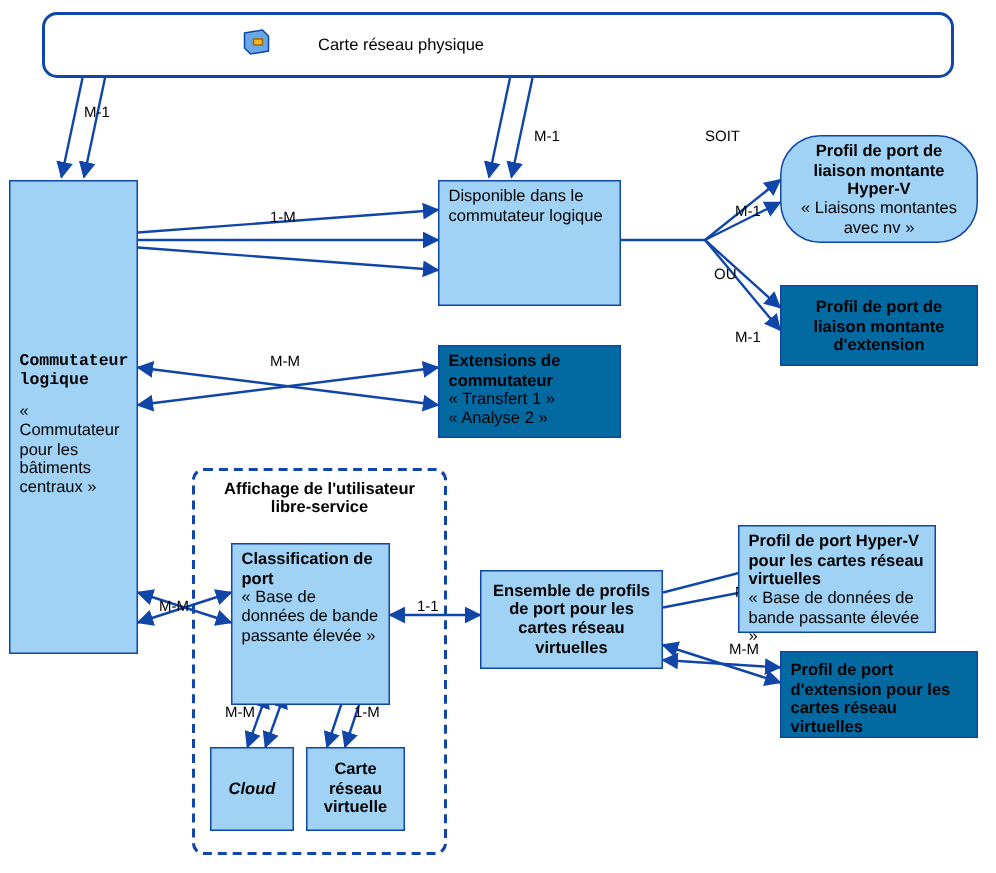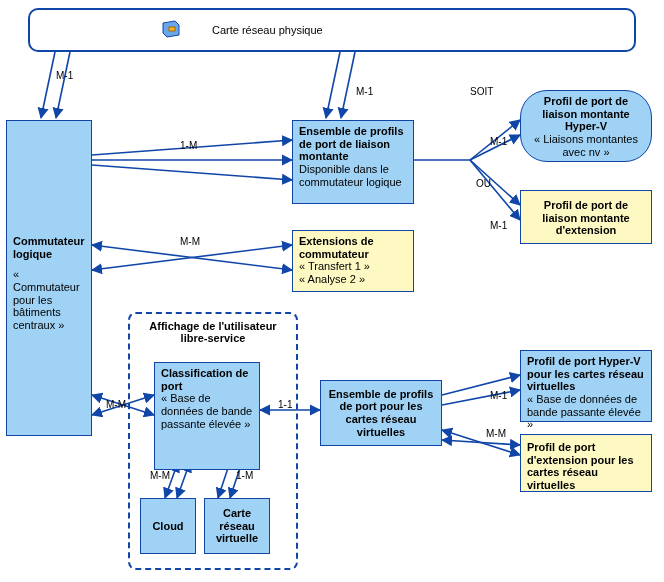--- a/index.html
+++ b/index.html
@@ -13,21 +13,21 @@
     background: #fff;
     color: #000;
   }
   .box {
     position: absolute;
     border: 1px solid #1046a8;
     padding: 4px 6px;
     line-height: 1.15;
   }
   .blue { background: #9fd2f5; }
-  .orange { background: #fef9c3; }
+  .orange { background: #0369a1; }
   .white { background: #fff; }
   .rounded { border-radius: 10px; }
   .bold { font-weight: bold; }
   .center { text-align: center; }
   .dashed-panel {
     position: absolute;
     border: 2px dashed #1046a8;
     border-radius: 8px;
   }
   .label {
@@ -118,26 +118,25 @@
 <div class="label" style="left:490px; top:220px;">M-1</div>
 <div class="label" style="left:180px; top:236px;">M-M</div>
 <div class="label" style="left:106px; top:399px;">M-M</div>
 <div class="label" style="left:278px; top:399px;">1-1</div>
 <div class="label" style="left:150px; top:470px;">M-M</div>
 <div class="label" style="left:236px; top:470px;">1-M</div>
 <div class="label" style="left:490px; top:390px;">M-1</div>
 <div class="label" style="left:486px; top:428px;">M-M</div>
 
 <div class="box blue" style="left:6px; top:120px; width:86px; height:316px;">
-  <div class="bold" style="margin-top:110px;">Commutateur logique</div>
+  <div class="bold" style="margin-top:110px;font-family:Liberation Mono, monospace;">Commutateur logique</div>
   <div style="margin-top:8px;">« Commutateur pour les bâtiments centraux »</div>
 </div>
 
 <div class="box blue" style="left:292px; top:120px; width:122px; height:84px;">
-  <div class="bold">Ensemble de profils de port de liaison montante</div>
   <div>Disponible dans le commutateur logique</div>
 </div>
 
 <div class="box orange" style="left:292px; top:230px; width:122px; height:62px;">
   <div class="bold">Extensions de commutateur</div>
   <div>« Transfert 1 »</div>
   <div>« Analyse 2 »</div>
 </div>
 
 <div class="box blue" style="left:520px; top:90px; width:132px; height:72px;border-radius:27px;">
@@ -150,32 +149,32 @@
 </div>
 
 <div class="dashed-panel" style="left:128px; top:312px; width:170px; height:258px;"></div>
 <div class="bold center" style="position:absolute; left:138px; top:320px; width:150px;">Affichage de l'utilisateur libre-service</div>
 
 <div class="box blue" style="left:154px; top:362px; width:106px; height:108px;">
   <div class="bold">Classification de port</div>
   <div>« Base de données de bande passante élevée »</div>
 </div>
 
-<div class="box blue center" style="left:140px; top:498px; width:56px; height:56px; display:flex; align-items:center; justify-content:center;">
+<div class="box blue center" style="left:140px; top:498px; width:56px; height:56px; display:flex; align-items:center; justify-content:center;font-style:italic;">
   <div class="bold">Cloud</div>
 </div>
 
 <div class="box blue center" style="left:204px; top:498px; width:66px; height:56px; display:flex; align-items:center; justify-content:center;">
   <div class="bold">Carte réseau virtuelle</div>
 </div>
 
 <div class="box blue center" style="left:320px; top:380px; width:122px; height:66px; display:flex; align-items:center; justify-content:center;">
   <div class="bold">Ensemble de profils de port pour les cartes réseau virtuelles</div>
 </div>
 
-<div class="box blue" style="left:520px; top:350px; width:132px; height:72px;">
+<div class="box blue" style="left:492px; top:350px; width:132px; height:72px;">
   <div class="bold">Profil de port Hyper-V pour les cartes réseau virtuelles</div>
   <div>« Base de données de bande passante élevée »</div>
 </div>
 
 <div class="box orange" style="left:520px; top:434px; width:132px; height:58px;">
   <div class="bold" style="margin-top:2px;">Profil de port d'extension pour les cartes réseau virtuelles</div>
 </div>
 
 </body></html>

